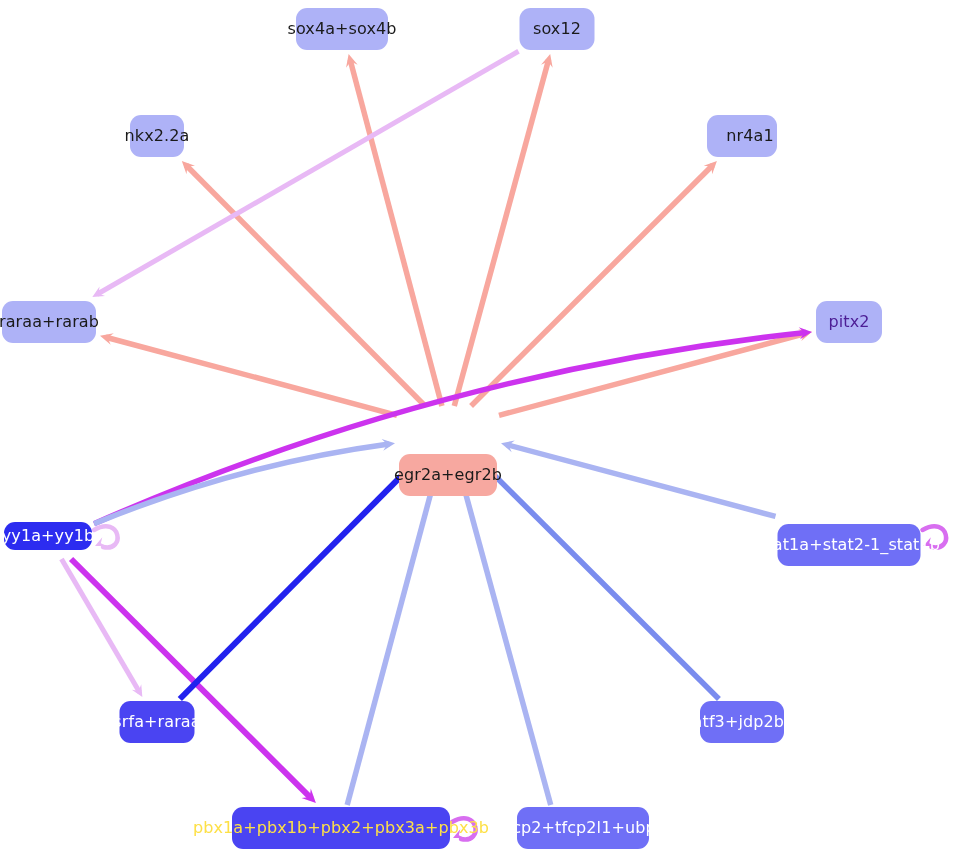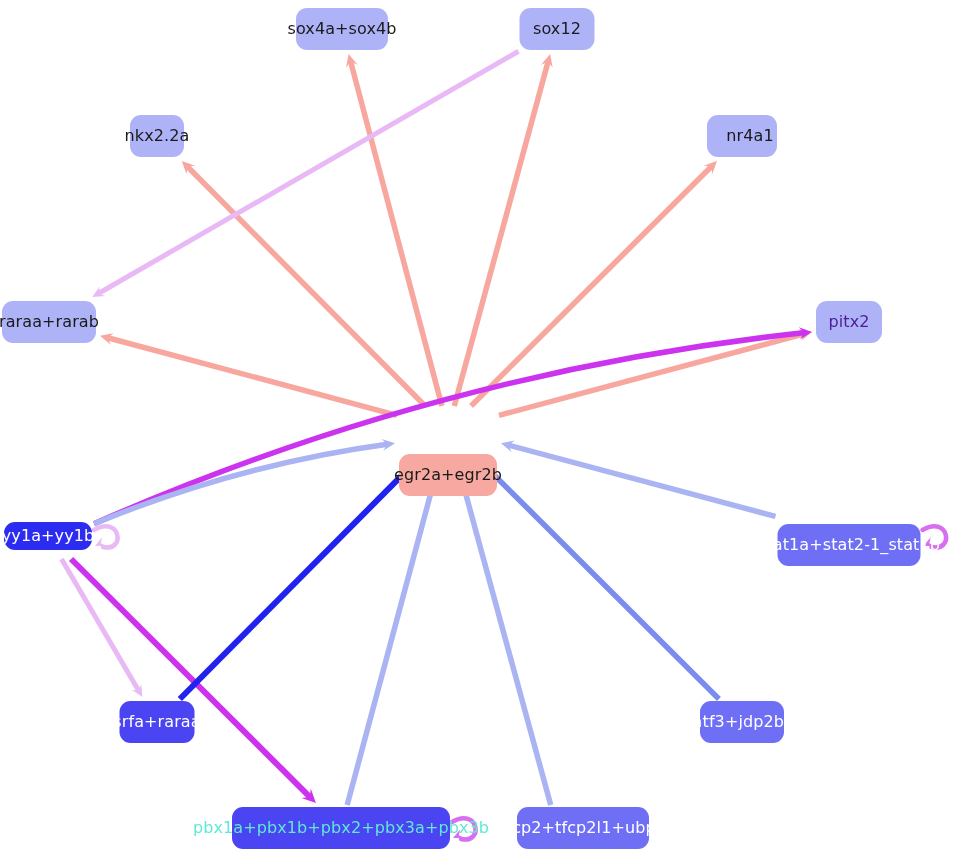--- a/index.html
+++ b/index.html
@@ -108,20 +108,20 @@
       </div>
       <div class="node" style="left: 849px; top: 536px; width: 143px; height: 42px; background: rgb(111, 111, 246); color: rgb(255, 255, 255); margin-top: 9px;">
         <span>stat1a+stat2-1_stat1b</span>
       </div>
       <div class="node" style="left: 157px; top: 722px; width: 75px; height: 42px; background: rgb(74, 68, 242); color: rgb(255, 255, 255);">
         <span>srfa+raraa</span>
       </div>
       <div class="node" style="left: 742px; top: 722px; width: 84px; height: 42px; background: rgb(111, 111, 246); color: rgb(255, 255, 255); justify-content: flex-end;">
         <span>atf3+jdp2b</span>
       </div>
-      <div class="node" style="left: 341px; top: 828px; width: 218px; height: 42px; background: rgb(74, 68, 242); color: #5eead4;">
+      <div class="node" style="left: 341px; top: 828px; width: 218px; height: 42px; background: rgb(74, 68, 242); color: #fde047;">
         <span>pbx1a+pbx1b+pbx2+pbx3a+pbx3b</span>
       </div>
       <div class="node" style="left: 583px; top: 828px; width: 132px; height: 42px; background: rgb(111, 111, 246); color: rgb(255, 255, 255);">
         <span>tfcp2+tfcp2l1+ubp1</span>
       </div>
     </div>
 </div>
 
 </body></html>

